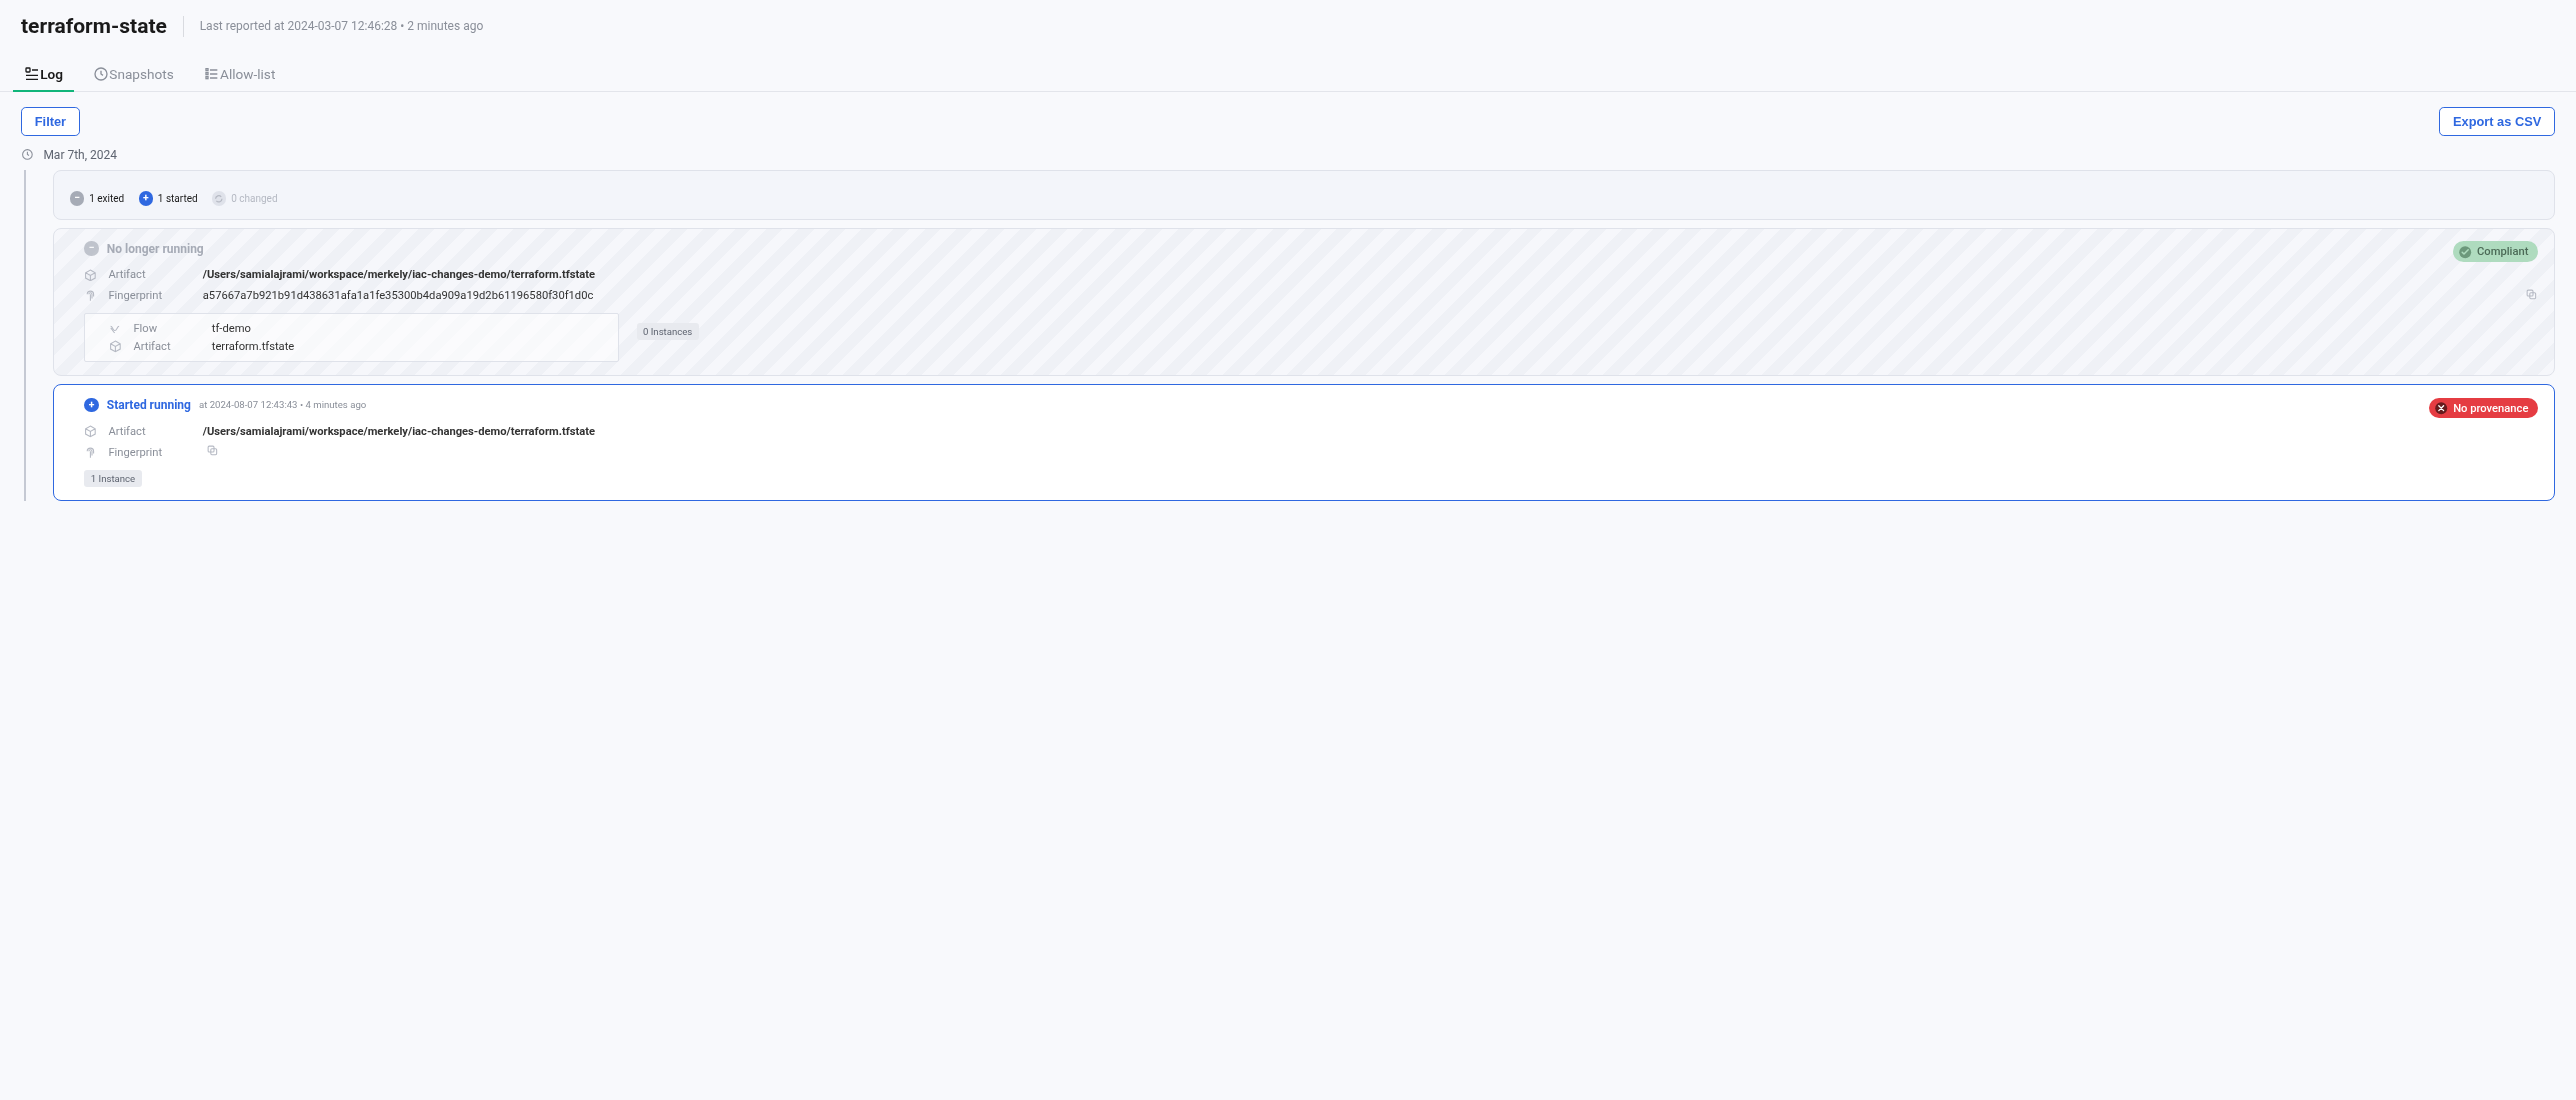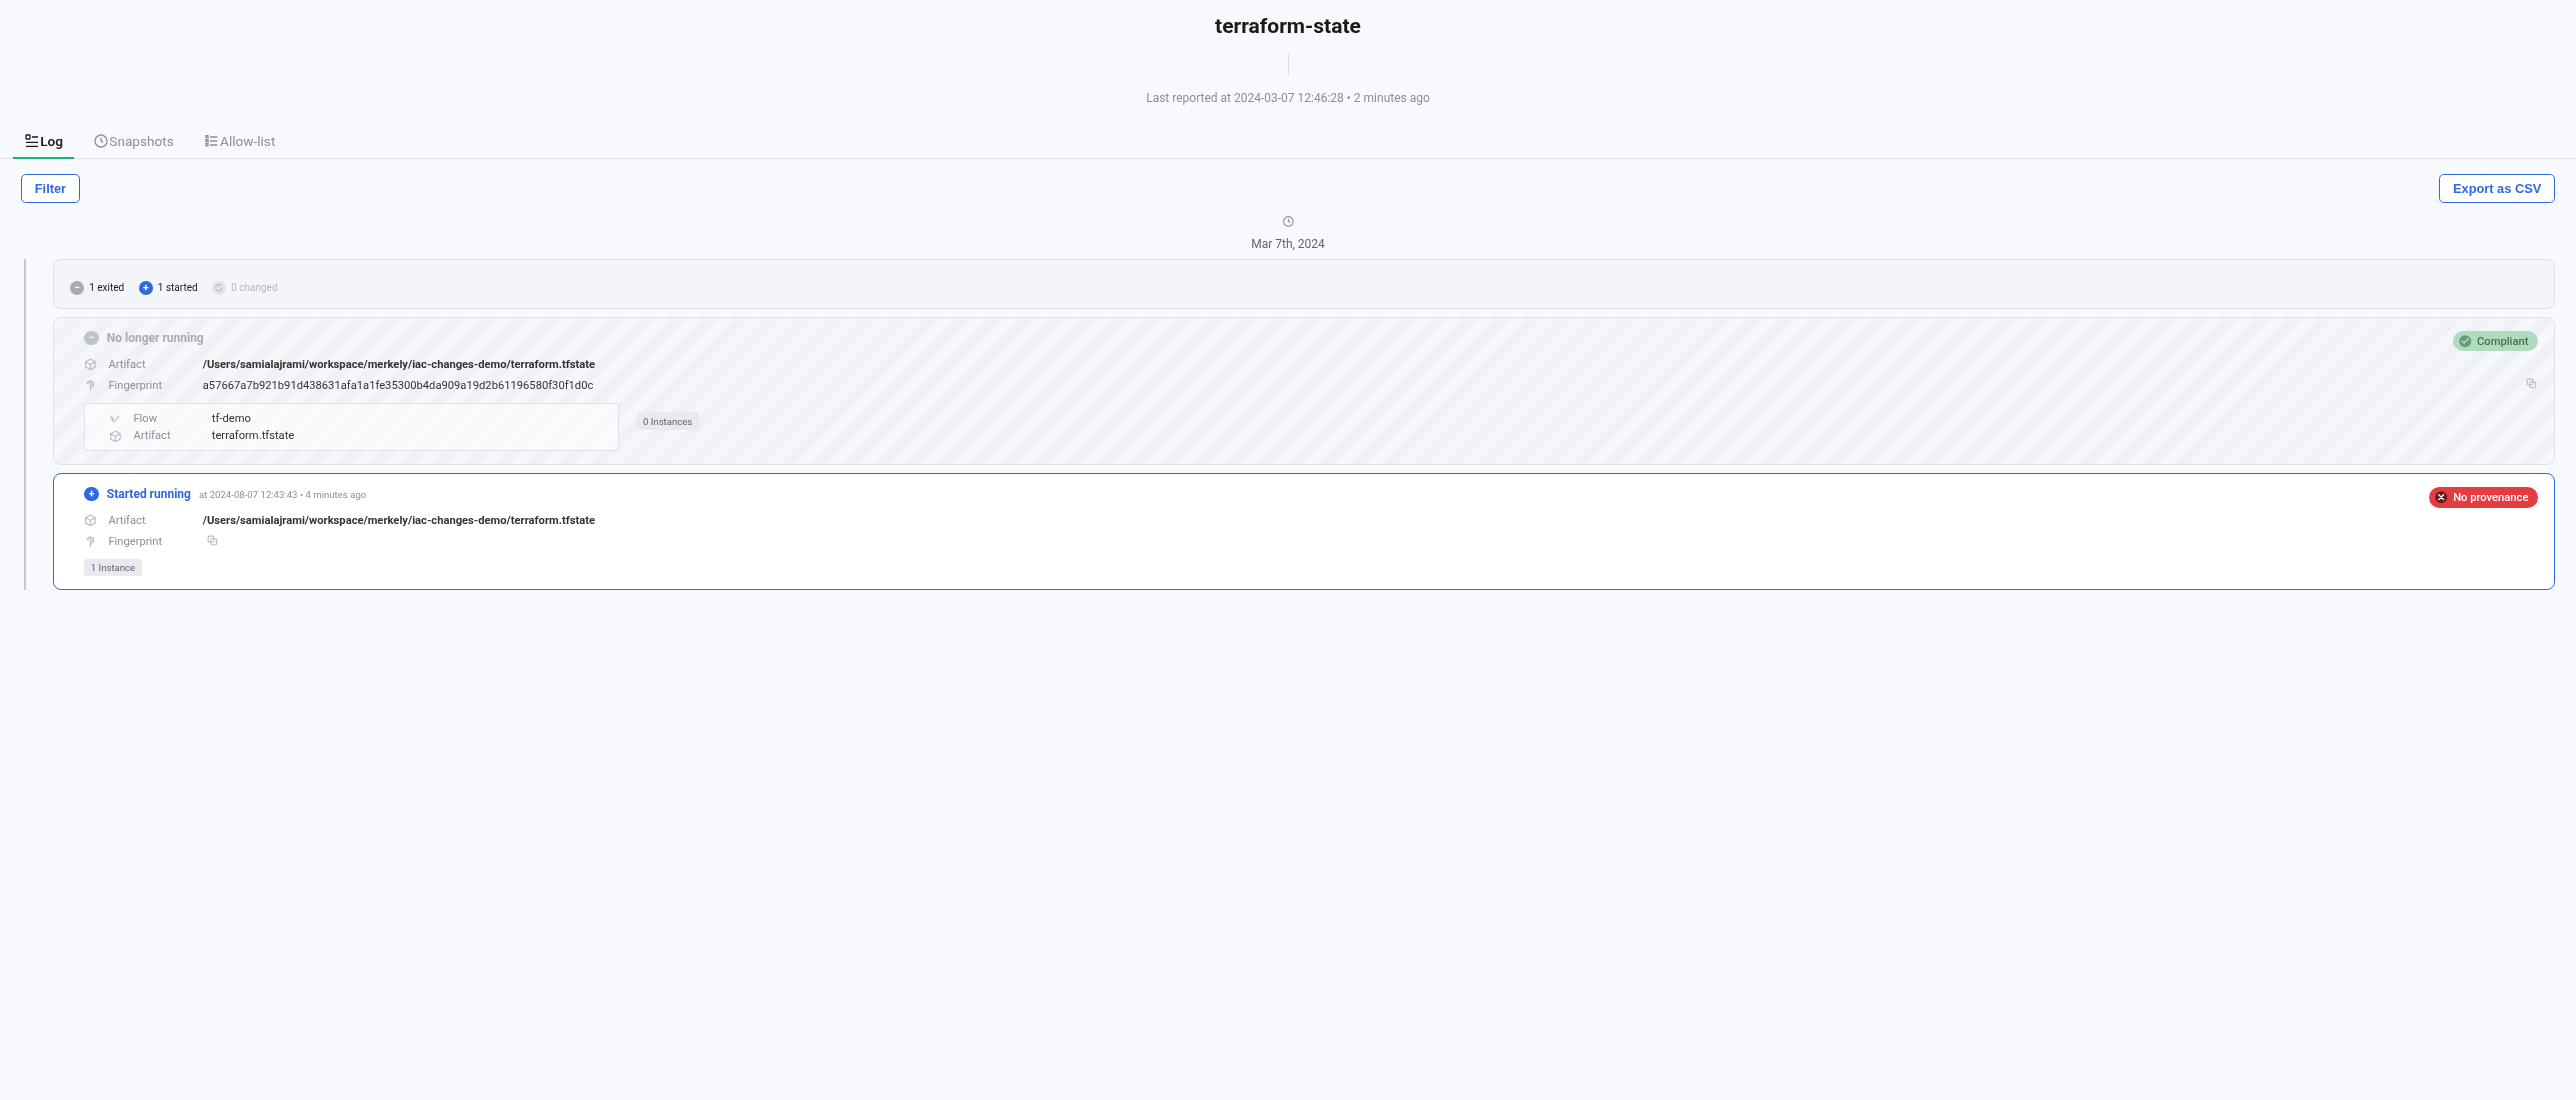--- a/index.html
+++ b/index.html
@@ -10,21 +10,20 @@
     font-size: 11.2px;
   }
   .page { width: 100%; }
 
   
   .header {
     display: flex;
     align-items: center;
     padding: 14.4px 21px 8px 21px;
     gap: 16px;
-    flex-direction: column;
   }
   .header-title {
     font-size: 21px;
     font-weight: 700;
     color: #1a1a1a;
   }
   .header-divider {
     width: 0.8px;
     height: 21px;
     background: #d9dbe0;
@@ -87,21 +86,20 @@
   }
 
   
   .date-row {
     display: flex;
     align-items: center;
     gap: 9.6px;
     padding: 3.2px 21px 8px 21px;
     color: #5e6470;
     font-size: 12px;
-    flex-direction: column;
   }
   .date-row .icon { color:#8a8f99; display:flex; }
   .date-row .icon svg { width:12.8px; height:12.8px; }
 
   
   .timeline {
     display: flex;
     gap: 0;
     padding: 0 21px 24px 21px;
   }

